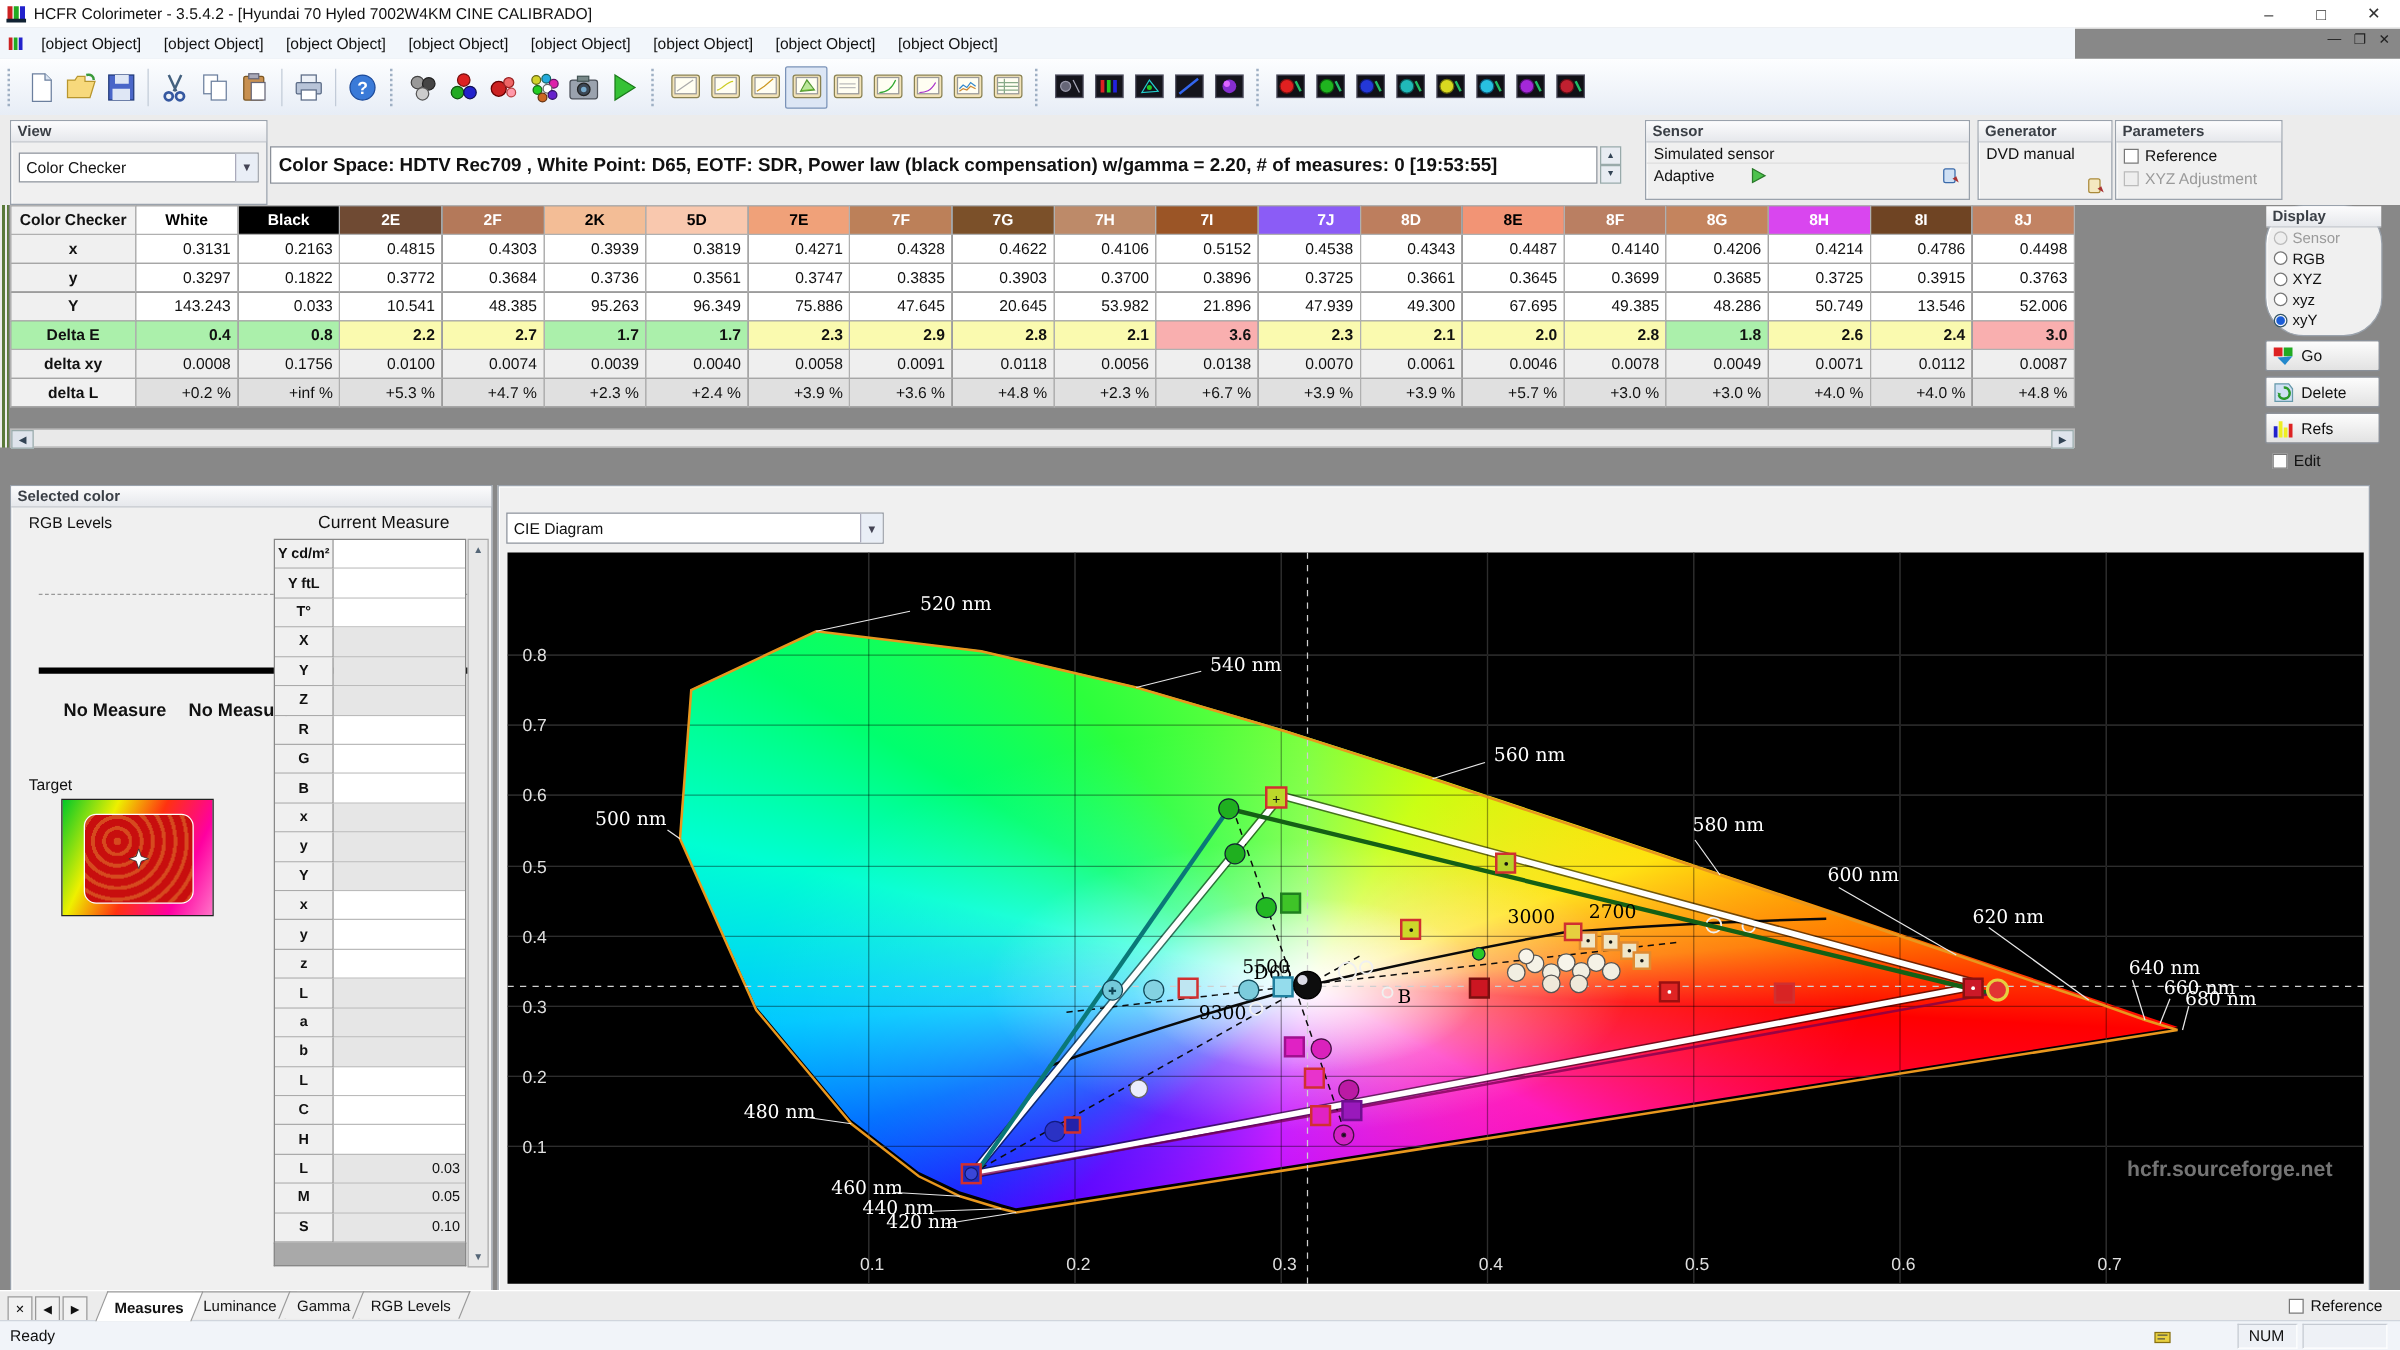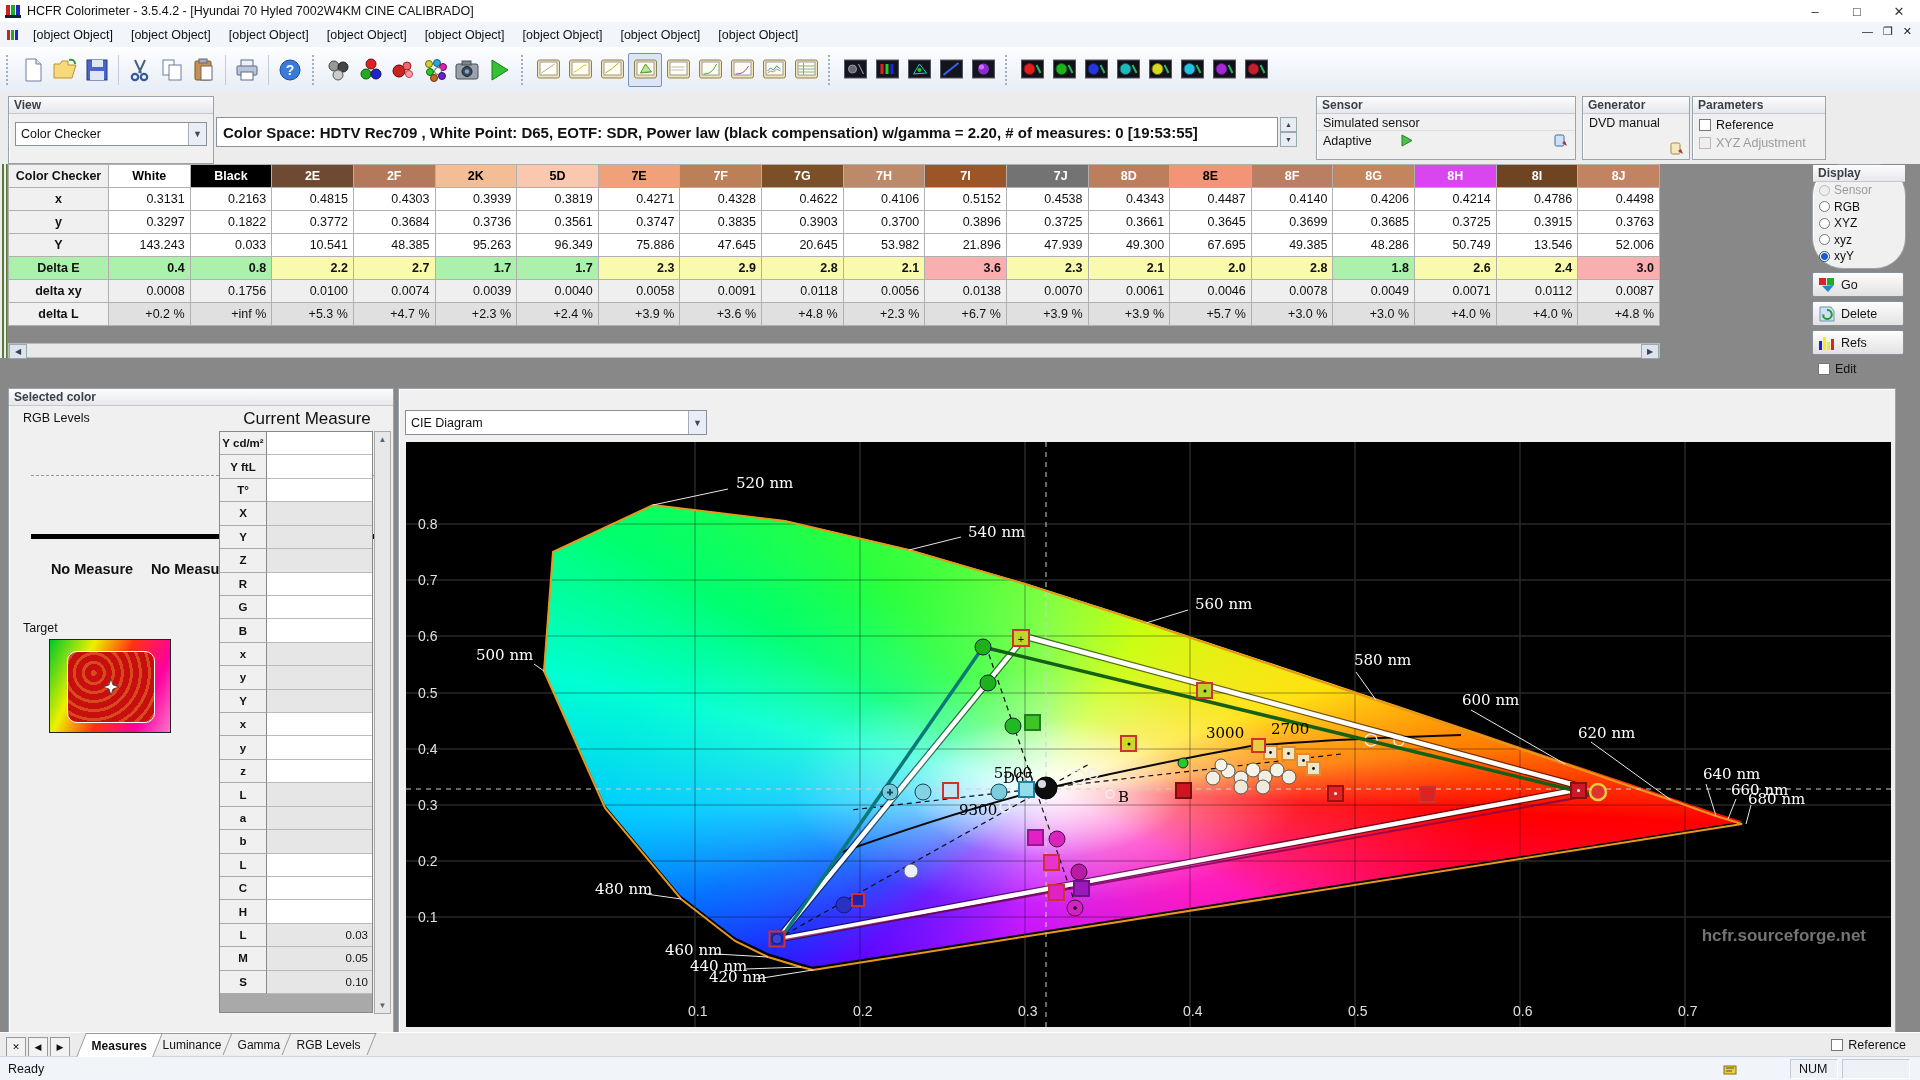--- a/index.html
+++ b/index.html
@@ -4,21 +4,21 @@
 <style>
 html,body{margin:0;padding:0;background:#888;}
 body{width:1920px;height:1080px;position:relative;overflow:hidden;
   font-family:"Liberation Sans","DejaVu Sans",sans-serif;font-size:12px;color:#111;}
 .abs{position:absolute;}
 
 #titlebar{left:0;top:0;width:1920px;height:22px;background:#fff;border-bottom:1px solid #d8d8d8;display:flex;align-items:center;}
 #titlebar .ttl{font-size:12.5px;margin-left:6px;}
 .winbtns{position:absolute;right:0;top:0;height:22px;display:flex;}
 .winbtn{width:42px;height:22px;display:flex;align-items:center;justify-content:center;font-size:13px;color:#333;}
-#menubar{left:0;top:22px;width:1920px;height:25px;background:#f2f6fb;border-bottom:1px solid #d5dce6;display:flex;align-items:center;}
+#menubar{left:0;top:22px;width:1660px;height:25px;background:#f2f6fb;border-bottom:1px solid #d5dce6;display:flex;align-items:center;}
 .menu-item{padding:4px 9px;font-size:12.5px;}
 .mdibtns{position:absolute;right:8px;top:25px;display:flex;gap:10px;font-size:11px;color:#222;}
 #toolbar{left:0;top:47px;width:1920px;height:45px;background:linear-gradient(#fdfeff,#e7edf6);border-bottom:1px solid #c9d2df;display:flex;align-items:center;}
 .tbgrip{width:5px;height:30px;border-left:2px dotted #9fb0c4;margin:0 4px 0 6px;}
 .tbsep{width:1px;height:30px;background:#c2cbd8;margin:0 5px;}
 .tbtn{width:32px;height:32px;display:flex;align-items:center;justify-content:center;border-radius:2px;}
 .tbtn svg{width:26px;height:26px;}
 .tbtn.sm svg{width:27px;height:24px;}
 .tbtn.pressed{border:1px solid #7a92b8;background:#dce6f5;}
 
@@ -65,21 +65,21 @@
 #rgb-mini .base{position:absolute;left:0;top:103px;width:100%;height:5px;background:#000;}
 #rgb-mini .bump{position:absolute;left:258px;top:96px;width:70px;height:9px;background:#a87830;border-radius:50% 50% 0 0;border:1px solid #222;border-bottom:none;}
 #rgb-mini .delabel{position:absolute;left:262px;top:76px;font-weight:bold;font-size:12px;font-family:"DejaVu Serif",serif;}
 .nomeasure{position:absolute;width:110px;text-align:center;font-weight:bold;font-size:14.5px;line-height:17px;}
 #target-swatch{position:absolute;left:40px;top:250px;width:120px;height:92px;border:1px solid #222;
  background:linear-gradient(115deg,#00c828 0%,#eef000 28%,#ff3210 52%,#ff00a0 78%,#ff74c8 100%);}
 #target-inner{position:absolute;left:14%;top:12%;width:72%;height:76%;background:
  repeating-radial-gradient(circle at 30% 30%,rgba(255,255,80,.25) 0 3px,rgba(0,0,0,0) 3px 9px),#c80e0e;
  border:1.5px solid #fff;border-radius:10px;display:flex;align-items:center;justify-content:center;color:#fff;font-size:10px;}
 
-#cm-title{position:absolute;left:218px;top:20px;width:160px;text-align:center;font-size:17px;}
+#cm-title{position:absolute;left:218px;top:20px;width:160px;text-align:center;font-size:14px;}
 #cm-table{position:absolute;left:210px;top:42px;width:152px;height:562px;border:1px solid #888;display:flex;flex-direction:column;}
 .cm-row{flex:1;display:flex;}
 .cm-label{width:46px;background:#f0f0f0;border-right:1px solid #888;border-bottom:1px solid #aaa;font-weight:bold;display:flex;align-items:center;justify-content:center;font-size:11.5px;}
 .cm-value{flex:1;border-bottom:1px solid #bbb;display:flex;align-items:center;justify-content:flex-end;padding-right:4px;font-size:11.5px;}
 #cm-filler{position:absolute;left:210px;top:605px;width:152px;height:18px;background:#a9a9a9;border:1px solid #888;border-top:none;}
 #cm-scroll{position:absolute;left:365px;top:42px;width:15px;height:581px;background:#e8e8e8;border:1px solid #aaa;display:flex;flex-direction:column;justify-content:space-between;align-items:center;}
 
 #info-panel{left:398px;top:388px;width:1496px;height:644px;}
 #cie-dd{position:absolute;left:6px;top:21px;width:300px;height:23px;}
 #diagram{position:absolute;left:7px;top:53px;width:1485px;height:585px;background:#000;}
@@ -472,21 +472,21 @@
           <th style="background: rgb(0, 0, 0); color: rgb(255, 255, 255);">Black</th>
           <th style="background: rgb(111, 74, 51); color: rgb(255, 255, 255);">2E</th>
           <th style="background: rgb(180, 121, 90); color: rgb(255, 255, 255);">2F</th>
           <th style="background: rgb(243, 189, 150); color: rgb(0, 0, 0);">2K</th>
           <th style="background: rgb(249, 200, 174); color: rgb(0, 0, 0);">5D</th>
           <th style="background: rgb(240, 161, 121); color: rgb(0, 0, 0);">7E</th>
           <th style="background: rgb(188, 128, 89); color: rgb(255, 255, 255);">7F</th>
           <th style="background: rgb(123, 80, 41); color: rgb(255, 255, 255);">7G</th>
           <th style="background: rgb(189, 138, 105); color: rgb(255, 255, 255);">7H</th>
           <th style="background: rgb(155, 85, 38); color: rgb(255, 255, 255);">7I</th>
-          <th style="background: #737373; color: rgb(255, 255, 255); padding-left: 27px;">7J</th>
+          <th style="background: #8b5cf6; color: rgb(255, 255, 255); padding-left: 27px;">7J</th>
           <th style="background: rgb(189, 126, 94); color: rgb(255, 255, 255);">8D</th>
           <th style="background: rgb(242, 148, 117); color: rgb(0, 0, 0);">8E</th>
           <th style="background: rgb(186, 127, 98); color: rgb(255, 255, 255);">8F</th>
           <th style="background: rgb(196, 132, 94); color: rgb(255, 255, 255);">8G</th>
           <th style="background: #d946ef; color: rgb(255, 255, 255);">8H</th>
           <th style="background: rgb(111, 68, 35); color: rgb(255, 255, 255);">8I</th>
           <th style="background: rgb(194, 131, 99); color: rgb(255, 255, 255);">8J</th>
         </tr>
     <tr>
       <th class="rl">x</th>

